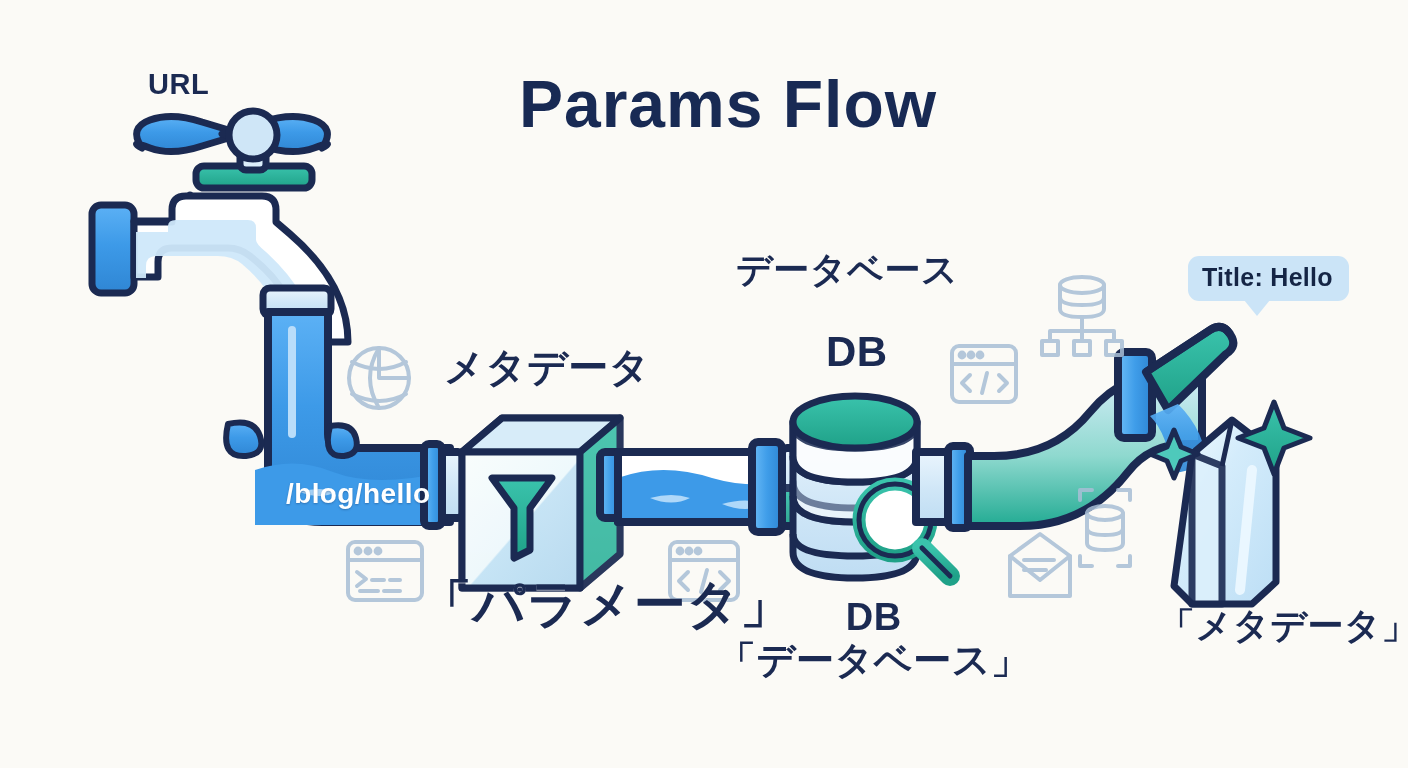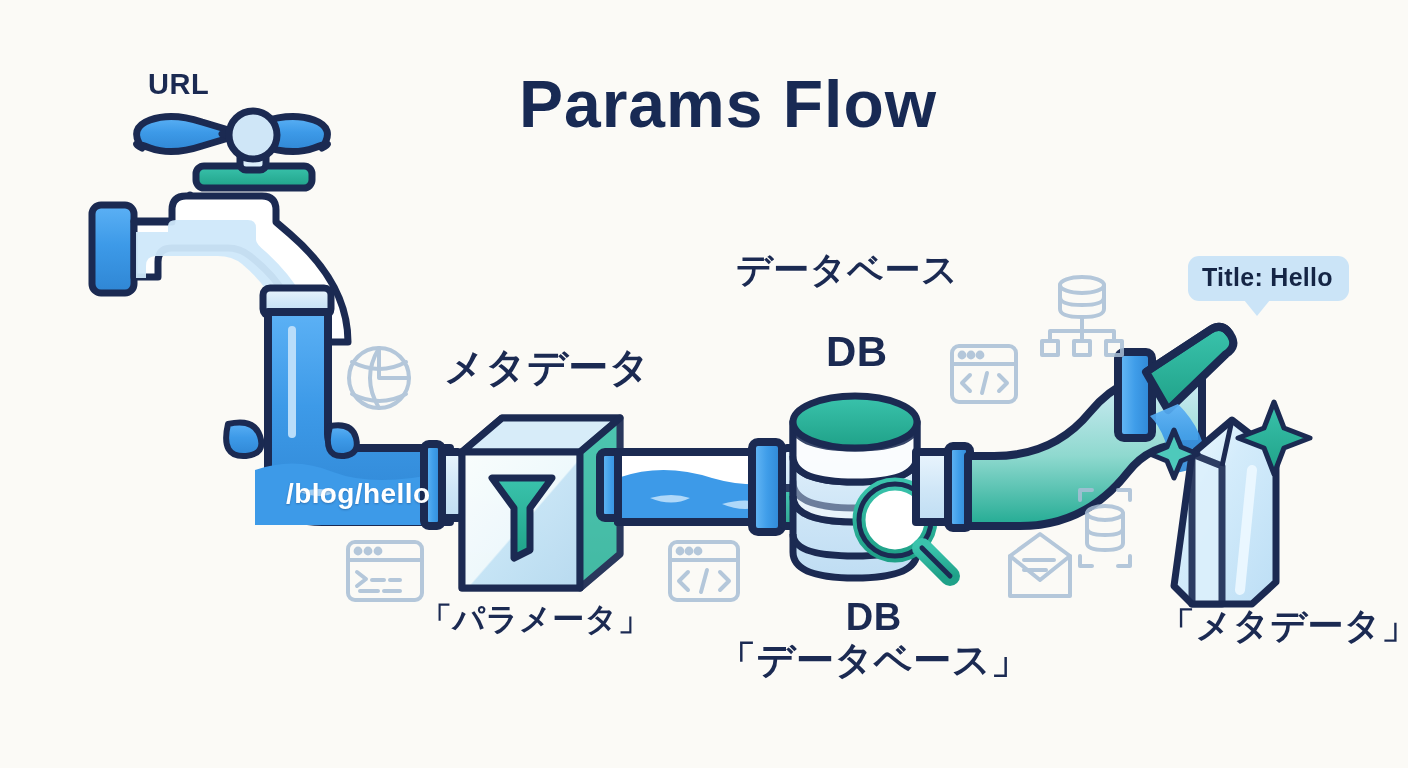--- a/index.html
+++ b/index.html
@@ -32,21 +32,21 @@
     text-align: center;
     font-size: 66px;
     letter-spacing: 1px;
     color: #182a54;
     padding-left: 48px;
   }
   #lbl-url   { left: 148px; top: 68px;  font-size: 29px; }
   #lbl-param { left: 444px; top: 340px; font-size: 40px; }
   #lbl-dbjp  { left: 736px; top: 246px; font-size: 36px; text-align: center; }
   #lbl-db    { left: 826px; top: 328px; font-size: 42px; }
-  #lbl-paramq{ left: 420px; top: 598px; font-size: 32px; }
+  #lbl-paramq{ left: 420px; top: 570px; font-size: 52px; }
   #lbl-dbq   { left: 718px; top: 596px; font-size: 38px; text-align:center; line-height:1.12; }
   #lbl-dbq .l1 { display:block; }
   #lbl-meta  { left: 1116px; top: 602px; font-size: 36px; margin-left: 43px; }
 
   .badge {
     position: absolute;
     background: #c3e0f5;
     color: #152545;
     font-size: 25px;
     font-weight: bold;

